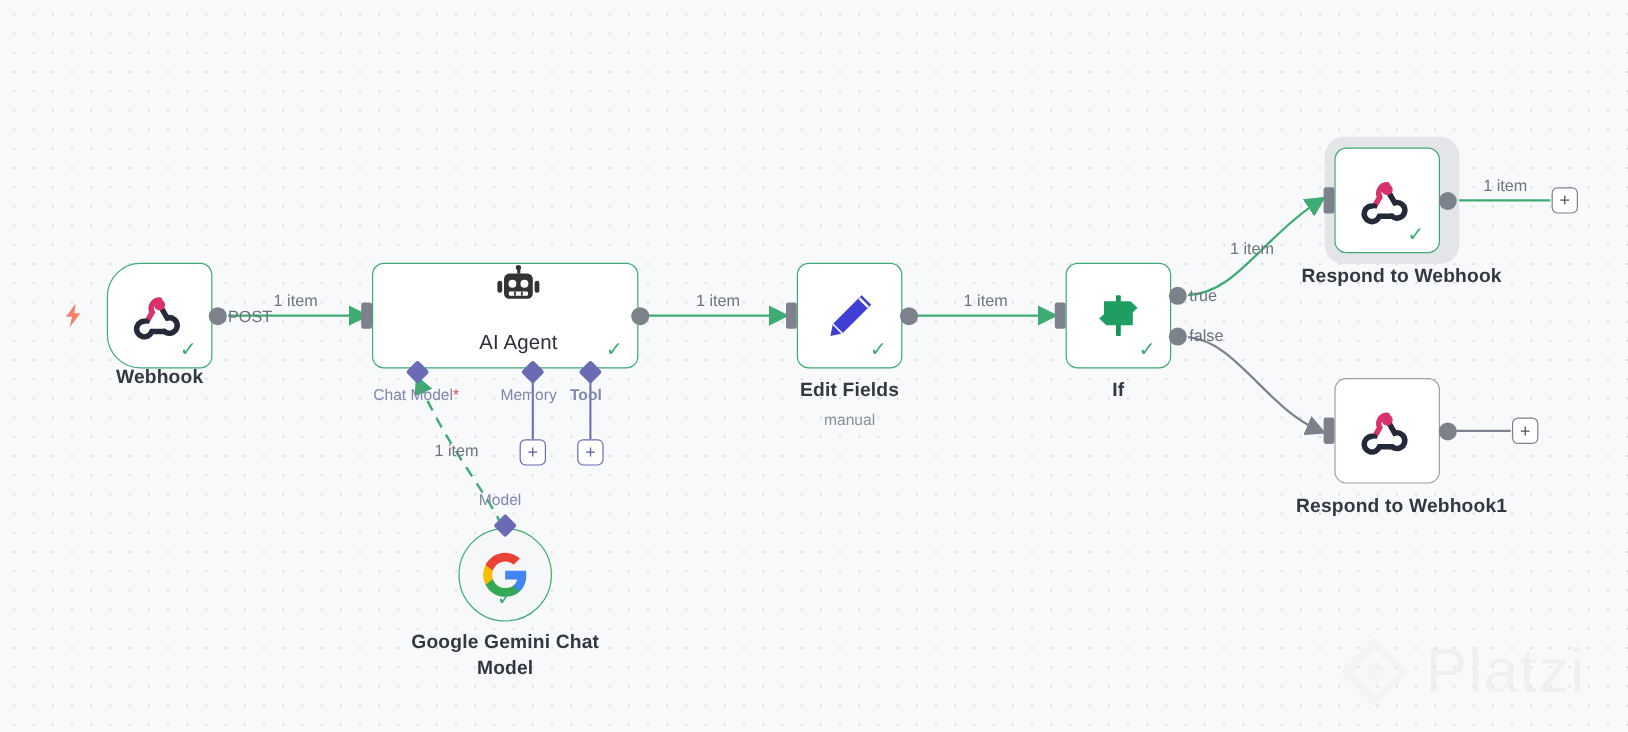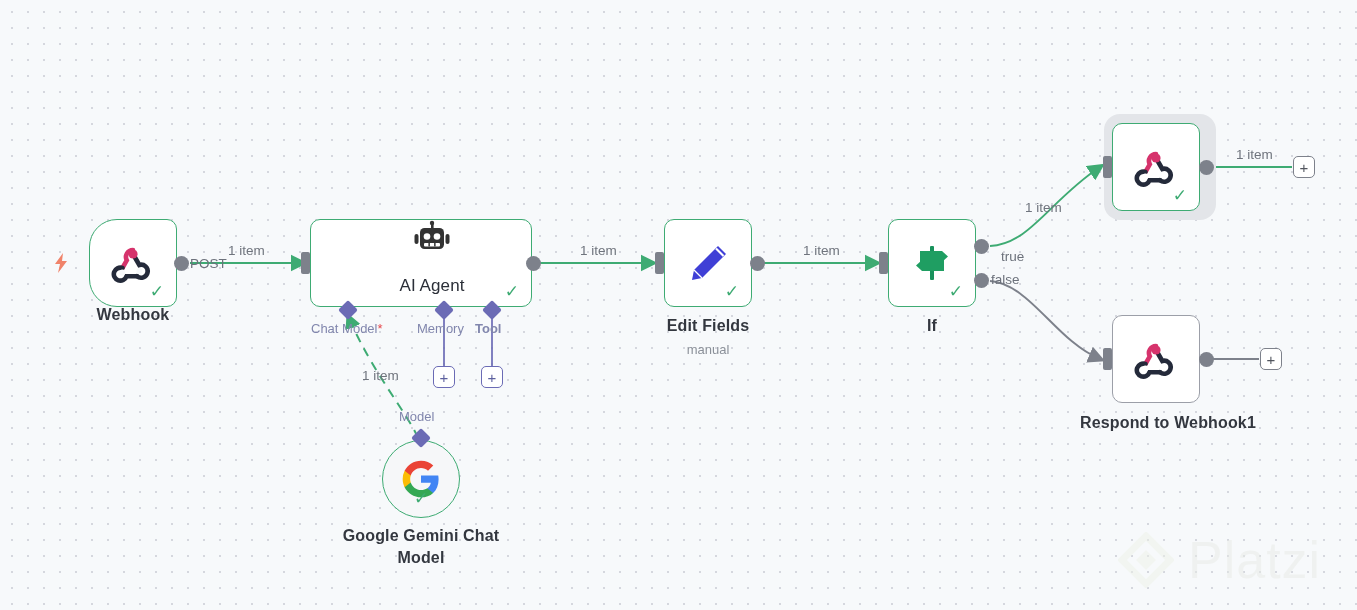--- a/index.html
+++ b/index.html
@@ -231,21 +231,21 @@
   <div class="node square" style="left:888px; top:219px;">
     <svg width="46" height="46" viewBox="0 0 46 46">
       <rect x="21" y="6" width="4" height="34" rx="1" fill="#19925c"></rect>
       <path d="M11 11 H33 L39 16.5 L33 22 H11 Z" fill="#1f9e62"></path>
       <path d="M35 20 H13 L7 25.5 L13 31 H35 Z" fill="#1f9e62"></path>
     </svg>
     <span class="check">✓</span>
   </div>
   <div class="inport" style="left:879px; top:252px;"></div>
   <div class="port" style="left:974px; top:239px;"></div>
-  <div class="portlabel" style="left:991px; top:249px;margin-left:10px;">true</div>
+  <div class="portlabel" style="left:991px; top:239px;">true</div>
   <div class="port" style="left:974px; top:273px;"></div>
   <div class="portlabel" style="left:991px; top:272px;">false</div>
   <div class="itemlabel" style="left:1025px; top:200px;">1 item</div>
   <div class="caption" style="left:853px; top:317px; width:158px;">If</div>
 
   <div class="halo" style="left:1104px; top:114px; width:112px; height:106px;"></div>
   <div class="node square" style="left:1112px; top:123px;">
     <svg width="44" height="44" viewBox="0 0 44 44">
       <path d="M22 9 a7 7 0 0 0 -6.2 10.3 L11.4 27" fill="none" stroke="#d6336c" stroke-width="4.6" stroke-linecap="round"></path>
       <path d="M11.4 27 a6.5 6.5 0 1 0 4.1 8.2 L26 35.2" fill="none" stroke="#242a3a" stroke-width="4.6" stroke-linecap="round"></path>
@@ -253,20 +253,21 @@
       <circle cx="22" cy="13" r="4.6" fill="#d6336c"></circle>
       <circle cx="11.4" cy="31.5" r="3" fill="#fff"></circle>
       <circle cx="28.4" cy="30" r="3" fill="#fff"></circle>
     </svg>
     <span class="check">✓</span>
   </div>
   <div class="inport" style="left:1103px; top:156px;"></div>
   <div class="port" style="left:1199px; top:160px;"></div>
   <div class="itemlabel" style="left:1236px; top:147px;">1 item</div>
   <div class="plusbtn gray" style="left:1293px; top:156px;">+</div>
+  <div class="caption" style="left:1058px; top:222px; width:220px;">Respond to Webhook</div>
 
   <div class="node square inactive" style="left:1112px; top:315px;">
     <svg width="44" height="44" viewBox="0 0 44 44">
       <path d="M22 9 a7 7 0 0 0 -6.2 10.3 L11.4 27" fill="none" stroke="#d6336c" stroke-width="4.6" stroke-linecap="round"></path>
       <path d="M11.4 27 a6.5 6.5 0 1 0 4.1 8.2 L26 35.2" fill="none" stroke="#242a3a" stroke-width="4.6" stroke-linecap="round"></path>
       <path d="M26 35.2 a6.5 6.5 0 1 0 2.3 -11.2 L24 16.5" fill="none" stroke="#242a3a" stroke-width="4.6" stroke-linecap="round"></path>
       <circle cx="22" cy="13" r="4.6" fill="#d6336c"></circle>
       <circle cx="11.4" cy="31.5" r="3" fill="#fff"></circle>
       <circle cx="28.4" cy="30" r="3" fill="#fff"></circle>
     </svg>

